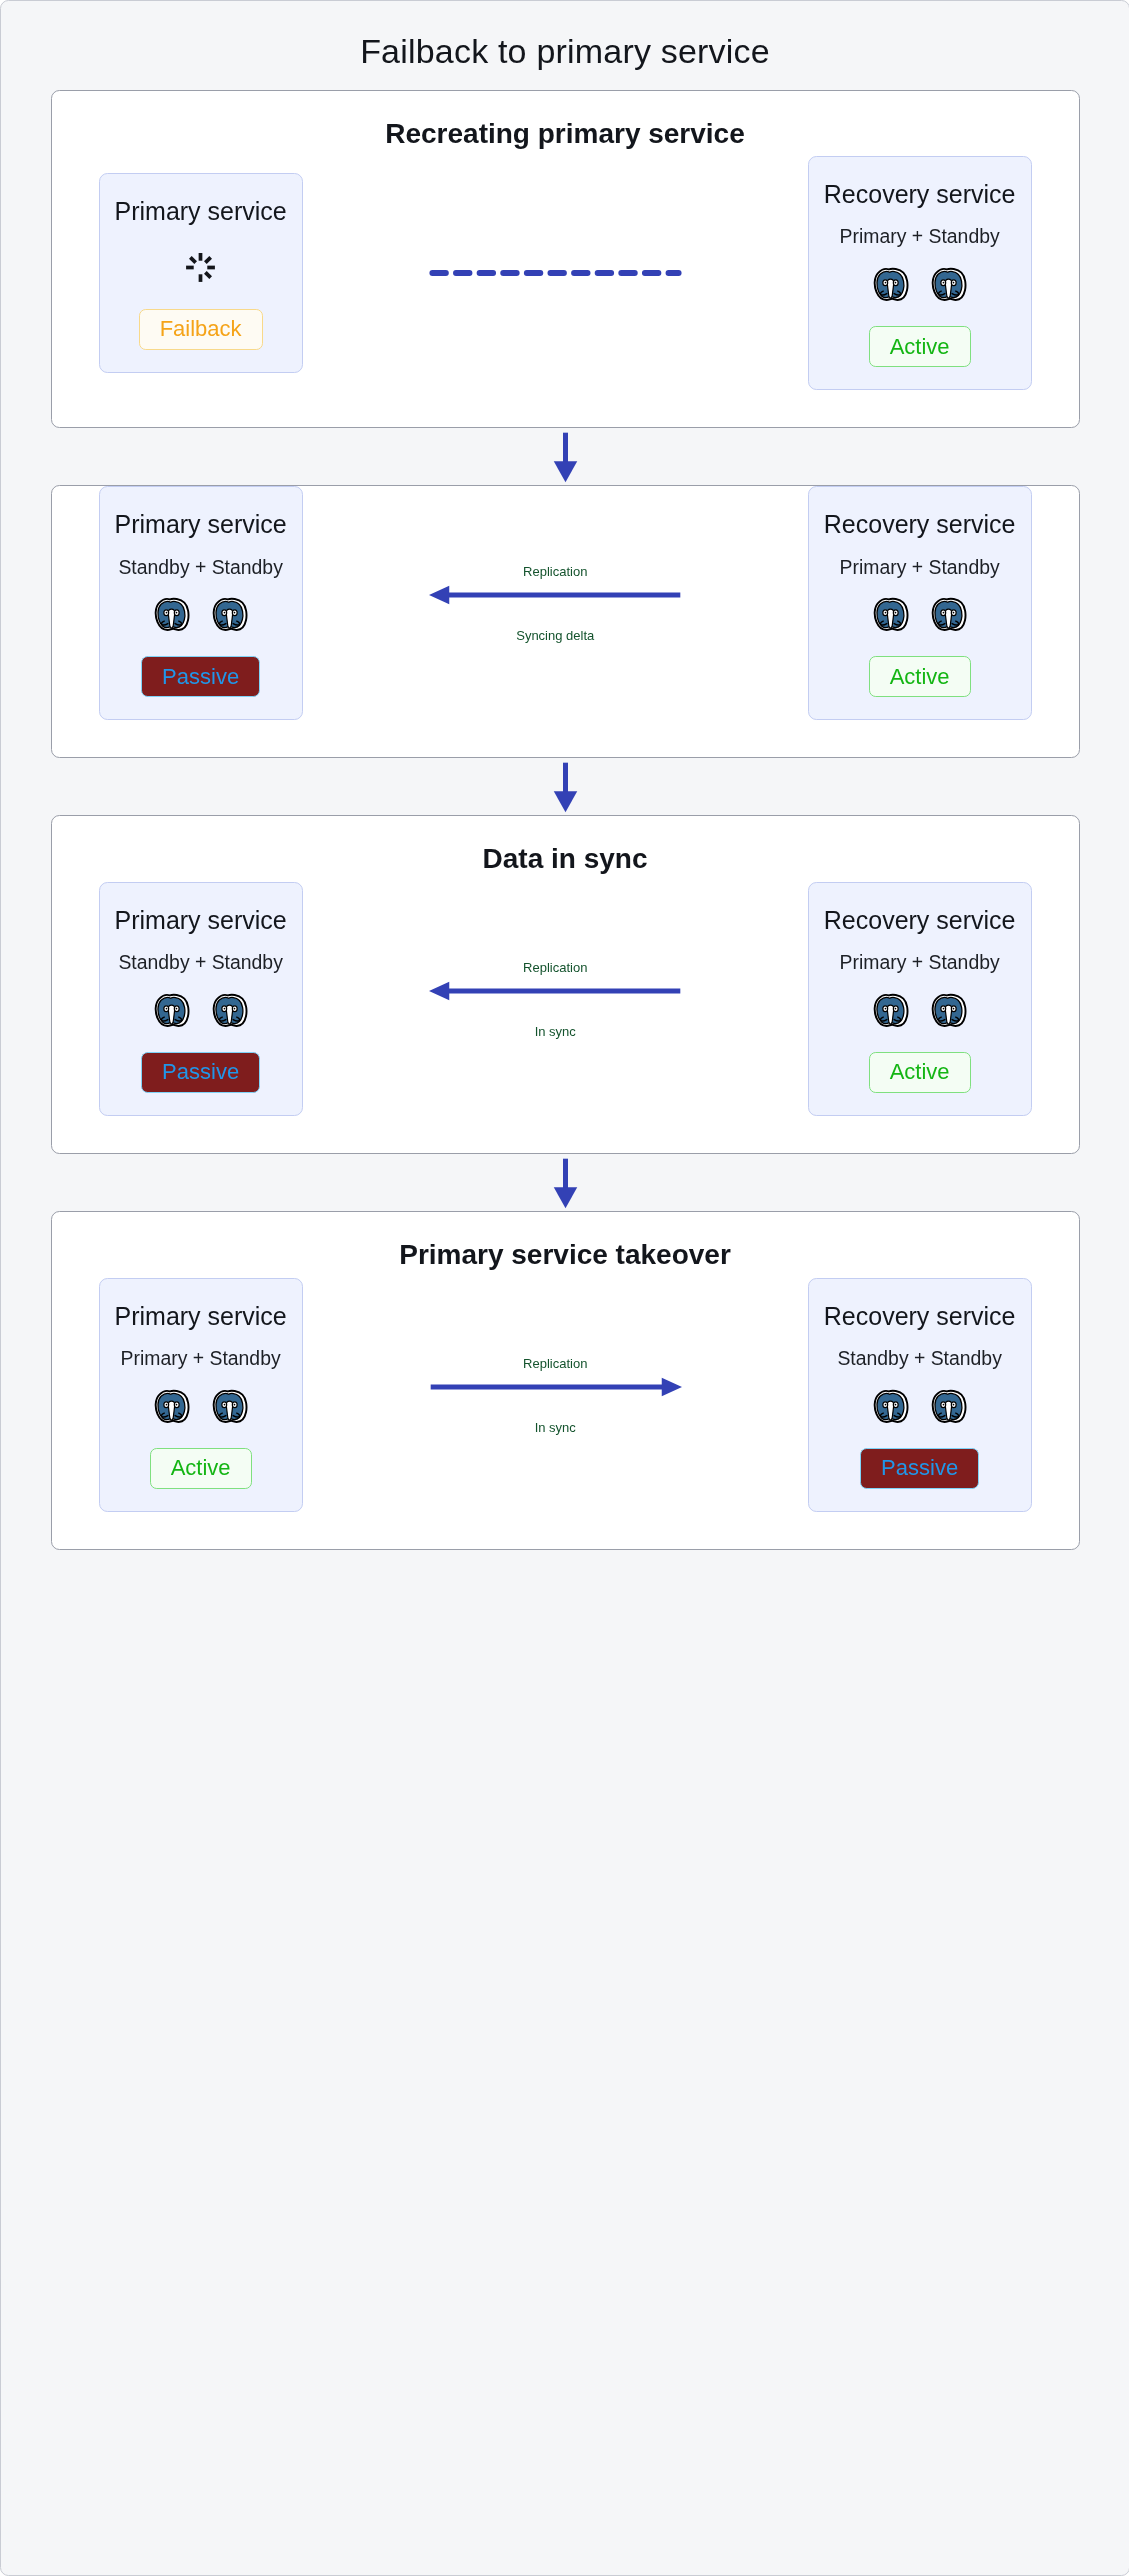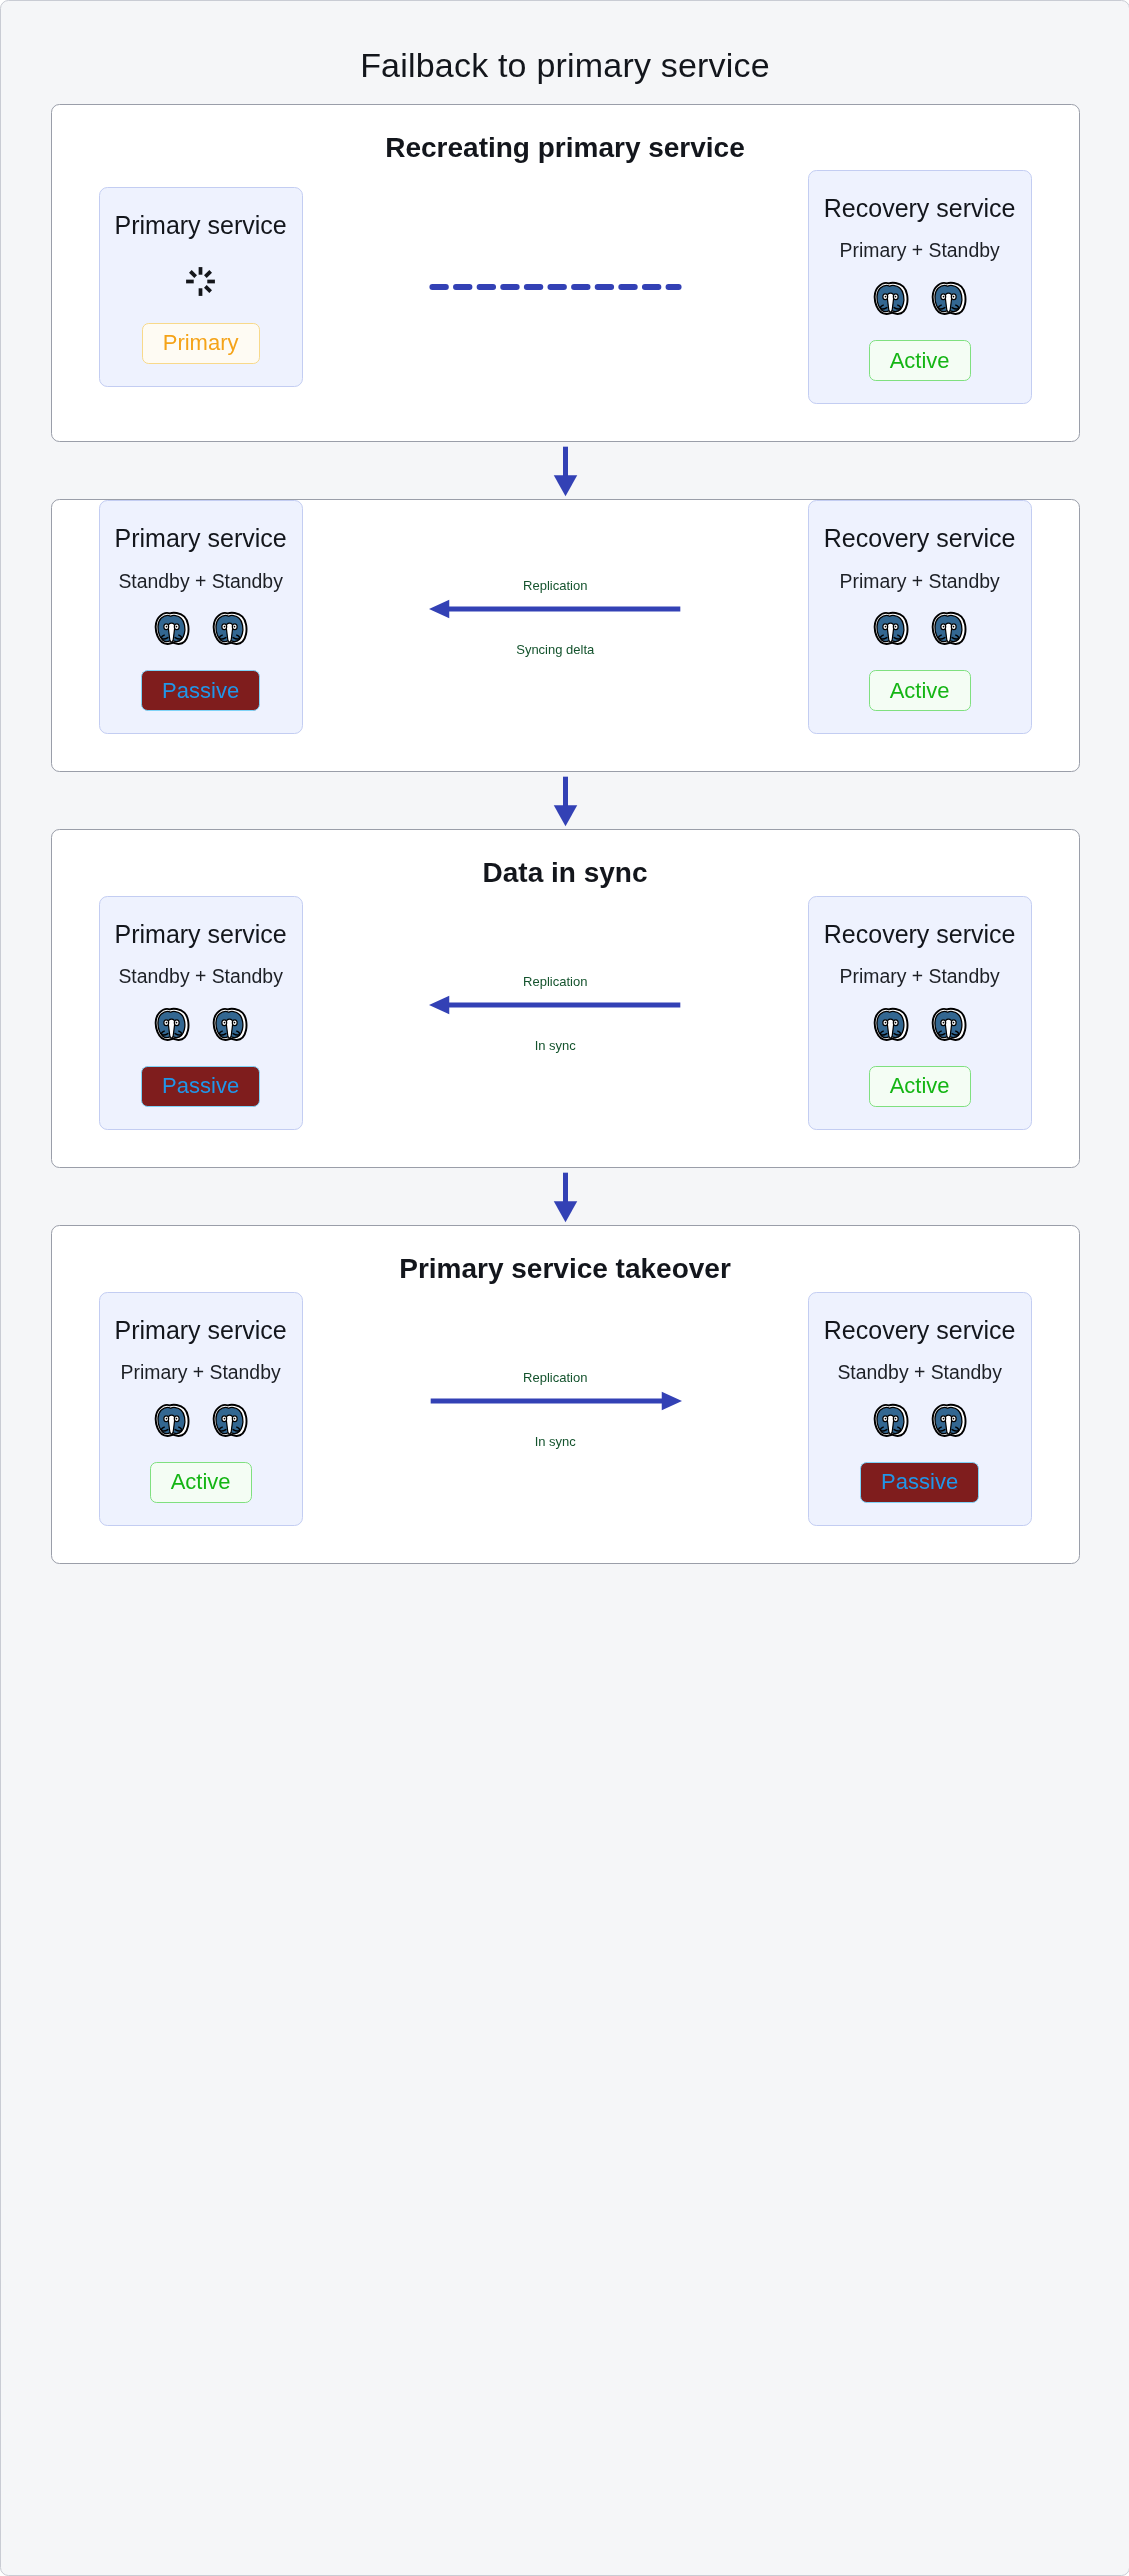--- a/index.html
+++ b/index.html
@@ -20,21 +20,21 @@
     overflow: hidden;
   }
 
   
   .page-title {
     width: 100%;
     text-align: center;
     font-size: 34px;
     color: #13161c;
     font-weight: 400;
-    padding-top: 45px;
+    padding-top: 31px;
     letter-spacing: 0.2px;
   }
 
   
   .stage {
     position: relative;
     margin: 0 auto;
     width: 1029px;
     background: #ffffff;
     border: 1.7px solid #9a9ea9;
@@ -153,21 +153,21 @@
               <g stroke="#14161b" stroke-width="4.4" stroke-linecap="butt">
                 <line x1="23.0" y1="15.0" x2="23.0" y2="6.0"></line>
                 <line x1="28.7" y1="17.3" x2="35.0" y2="11.0"></line>
                 <line x1="31.0" y1="23.0" x2="40.0" y2="23.0"></line>
                 <line x1="28.7" y1="28.7" x2="35.0" y2="35.0"></line>
                 <line x1="23.0" y1="31.0" x2="23.0" y2="40.0"></line>
                 <line x1="15.0" y1="23.0" x2="6.0" y2="23.0"></line>
                 <line x1="17.3" y1="17.3" x2="11.0" y2="11.0"></line>
               </g>
             </svg>
-            <div class="badge creating">Primary</div>
+            <div class="badge creating">Failback</div>
           </div>
           <div class="conn">
             <svg width="253" height="22" viewBox="0 0 300 26">
               <line x1="4" y1="13" x2="296" y2="13" stroke="#3341b5" stroke-width="7" stroke-linecap="round" stroke-dasharray="16 12"></line>
             </svg>
           </div>
           <div class="svc">
             <div class="svc-title">Recovery service</div>
             <div class="svc-sub">Primary + Standby</div>
             <div class="svc-nodes">

